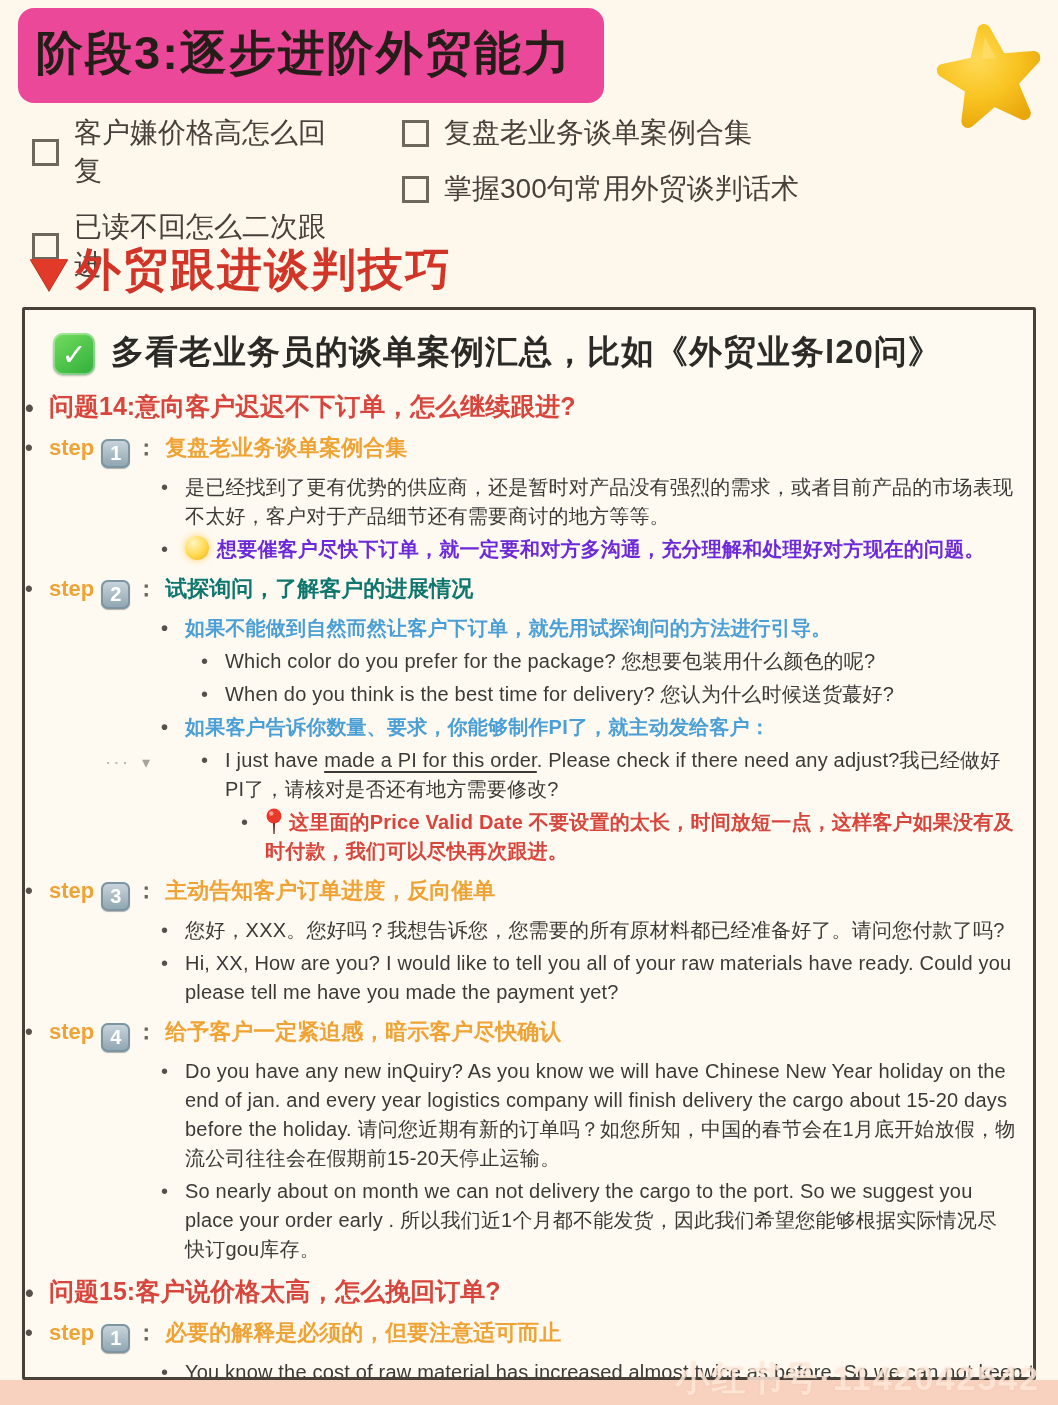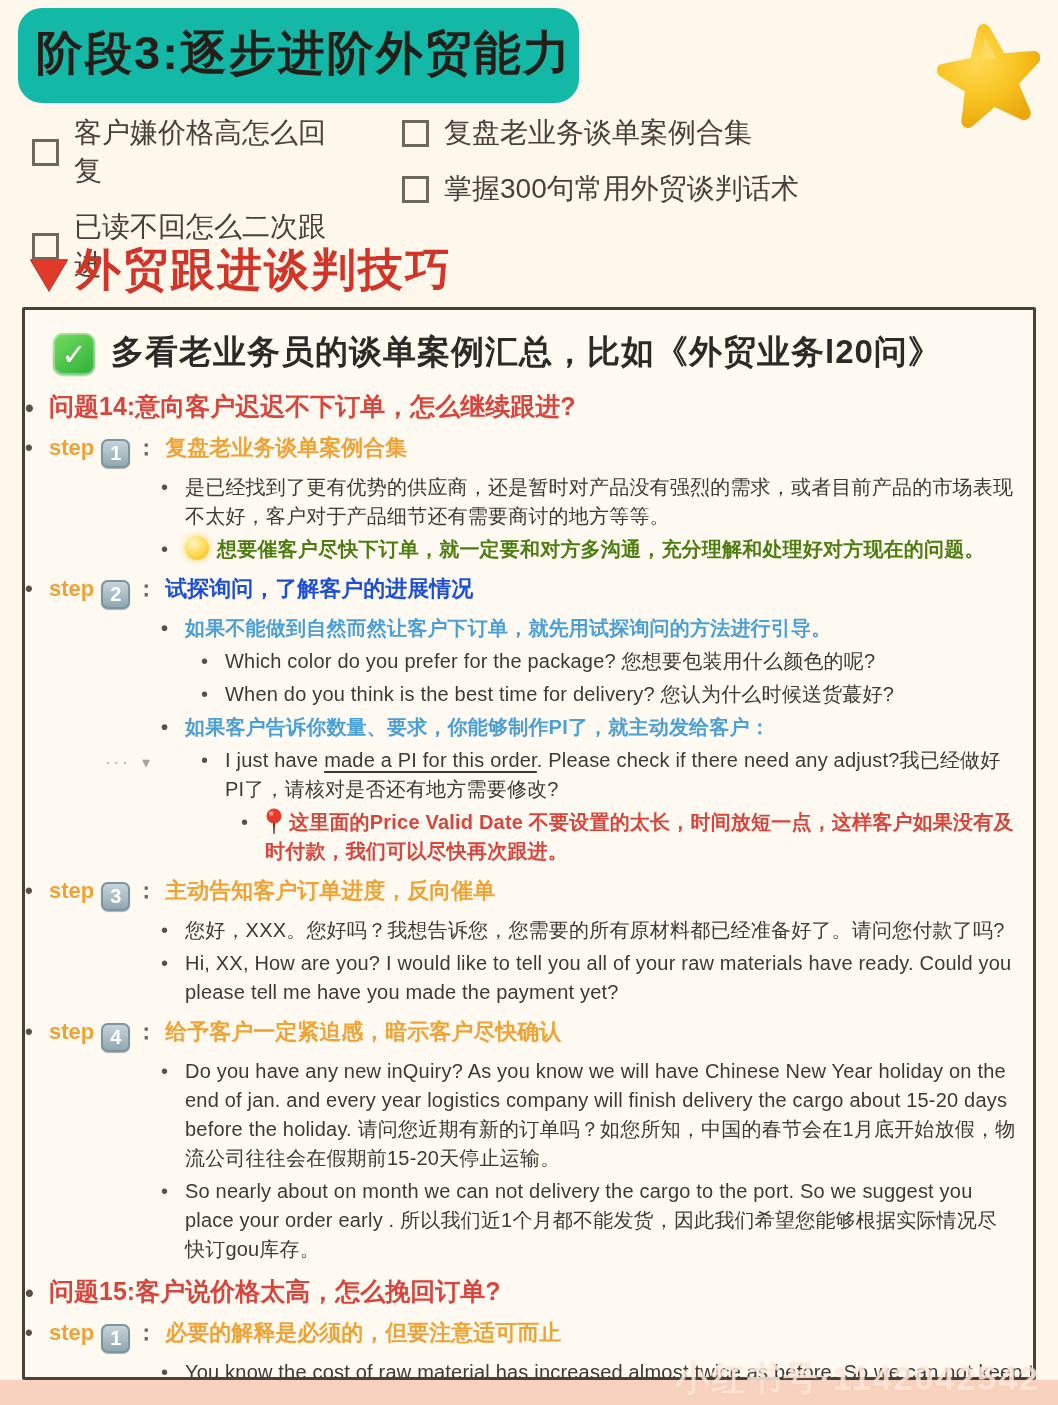--- a/index.html
+++ b/index.html
@@ -5,22 +5,22 @@
   html,body{margin:0;padding:0;}
   body{
     width:1058px;height:1405px;position:relative;overflow:hidden;
     background:#fdf7ec;
     font-family:"Liberation Sans","DejaVu Sans",sans-serif;
     color:#3c3a36;
   }
   
   .header-highlight{
     position:absolute;left:18px;top:8px;
-    background:#14b8a6;border-radius:24px;
-    padding:14px 7px 18px 18px;
+    background:#ec4899;border-radius:16px;
+    padding:14px 32px 18px 18px;
     font-size:47px;font-weight:800;color:#251d18;letter-spacing:2px;
   }
   .star-wrap{position:absolute;right:16px;top:20px;width:104px;height:108px;transform:rotate(-8deg);}
   
   .checklist{position:absolute;left:32px;top:114px;display:flex;gap:52px;}
   .check-col{display:flex;flex-direction:column;gap:18px;}
   .check-col.c1{width:318px;}
   .check-item{display:flex;align-items:center;gap:15px;font-size:28px;color:#46413a;font-weight:500;}
   .checkbox{width:21px;height:21px;border:3px solid #6d675e;flex:0 0 auto;background:transparent;}
   
@@ -56,24 +56,24 @@
   .step-row{font-size:22px;line-height:32px;font-weight:800;margin:9px 0 5px;}
   .step-word{color:#f0a335;}
   .keycap{
     display:inline-block;width:29px;height:29px;margin:0 5px 0 7px;border-radius:7px;text-align:center;
     background:linear-gradient(180deg,#ccd7dd 0%,#8ca3af 100%);
     box-shadow:inset 0 0 0 2px #7b95a2,0 1px 1px rgba(0,0,0,.3);
     color:#fff;font-size:20px;font-weight:800;line-height:29px;vertical-align:-5px;
   }
   .colon{color:#6b675f;margin-right:8px;}
   .orange{color:#f0a335;}
-  .blue{color:#1d4ed8;font-family:Liberation Mono, monospace;}
+  .blue{color:#0f766e;font-family:Liberation Mono, monospace;}
   .body{font-size:20px;line-height:29px;color:#3c3a36;letter-spacing:.2px;}
   .body-blue{color:#4a9fd6;font-weight:600;}
-  .body-green{color:#4d7c0f;font-weight:600;}
+  .body-green{color:#6d28d9;font-weight:600;}
   .body-red{color:#d8453c;font-weight:600;}
   .u{text-decoration:underline;text-underline-offset:4px;}
   .clip{white-space:nowrap;}
   .bulb{
     display:inline-block;width:24px;height:24px;border-radius:50%;margin-right:8px;vertical-align:-4px;
     background:radial-gradient(circle at 35% 30%,#fff6c0,#ffd84d 55%,#f0ac18);
     box-shadow:0 0 7px rgba(255,205,70,.85);
   }
   .pin-svg{vertical-align:-6px;margin-right:6px;}
   .collapse-ui{

